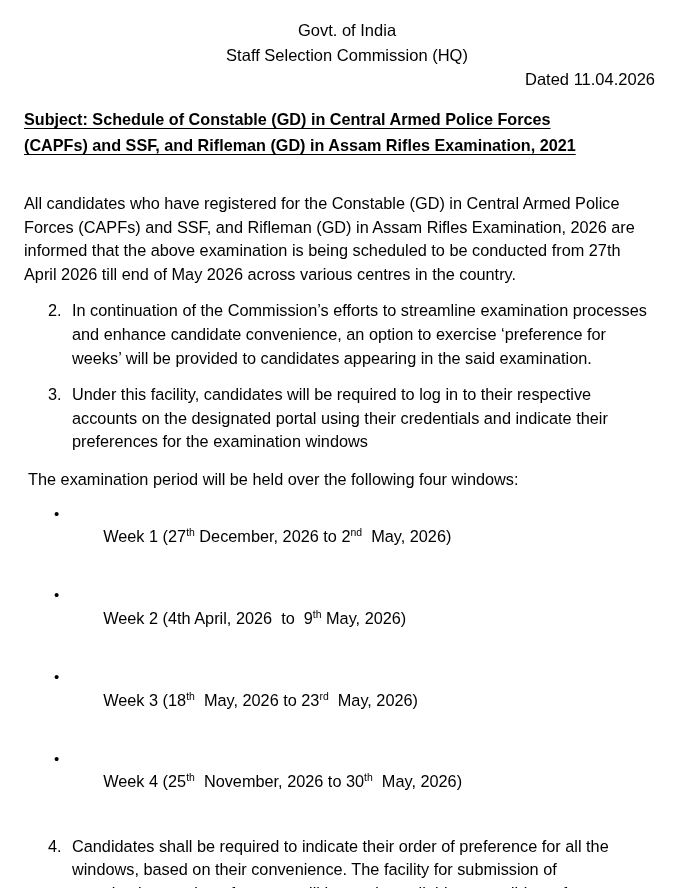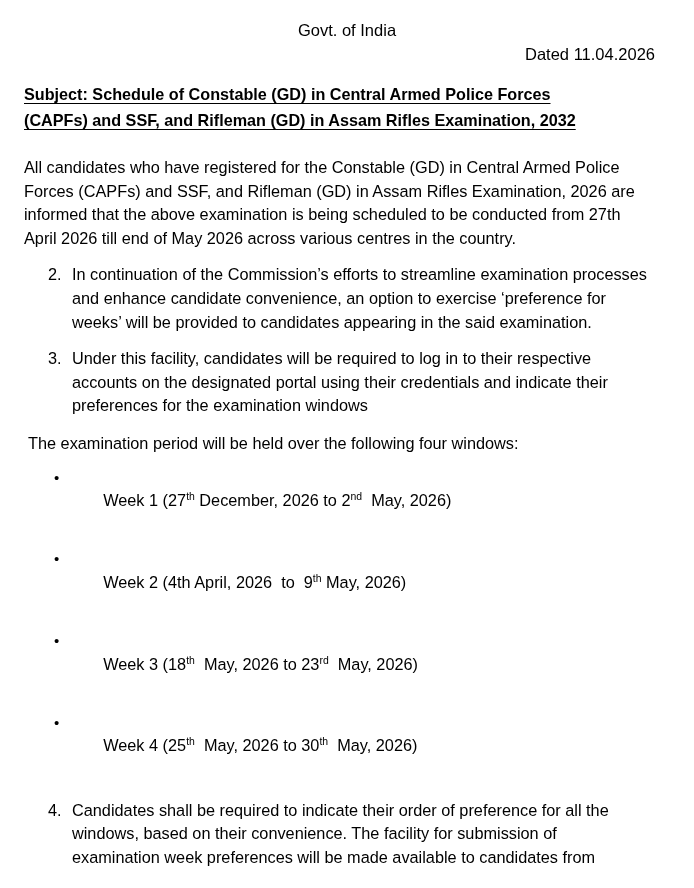--- a/index.html
+++ b/index.html
@@ -57,21 +57,21 @@
     display: block;
     text-decoration: underline;
     text-underline-offset: 3px;
     white-space: pre;
   }
 
   
   .body-para {
     margin-left: 24px;
     margin-right: 39px;
-    margin-top: 23px;
+    margin-top: 34px;
     font-size: 16.3px;
     line-height: 23.6px;
     text-align: left;
   }
 
   
   .num-item {
     position: relative;
     margin-left: 48px;
     margin-right: 46px;
@@ -126,27 +126,28 @@
 
   .gap-4 { margin-top: 17px; }
 </style>
 </head>
 <body>
 
 <div class="page">
 
   <div class="header">
     <span class="org-line">Govt. of India</span>
+    <span class="org-line">Staff Selection Commission (HQ)</span>
   </div>
 
   <div class="dated-row">Dated 11.04.2026</div>
 
   <div class="subject">
     <span class="subj-line">Subject: Schedule of Constable (GD) in Central Armed Police Forces</span>
-    <span class="subj-line">(CAPFs) and SSF, and Rifleman (GD) in Assam Rifles Examination, 2032</span>
+    <span class="subj-line">(CAPFs) and SSF, and Rifleman (GD) in Assam Rifles Examination, 2021</span>
   </div>
 
   <div class="body-para">All candidates who have registered for the Constable (GD) in Central Armed Police Forces (CAPFs) and SSF, and Rifleman (GD) in Assam Rifles Examination, 2026 are informed that the above examination is being scheduled to be conducted from 27th April 2026 till end of May 2026 across various centres in the country.</div>
 
   <div class="num-item">
     <span class="marker">2.</span>
     <span>In continuation of the Commission’s efforts to streamline examination processes and enhance candidate convenience, an option to exercise ‘preference for weeks’ will be provided to candidates appearing in the said examination.</span>
   </div>
 
   <div class="num-item">
@@ -164,21 +165,21 @@
 
     <div class="bullet-item">
       <span class="dot">•</span><span>Week 2 (4th April, 2026  to  9</span><sup>th</sup><span></span><sup></sup><span> May, 2026)</span>
     </div>
 
     <div class="bullet-item">
       <span class="dot">•</span><span>Week 3 (18</span><sup>th</sup><span>  May, 2026 to 23</span><sup>rd</sup><span>  May, 2026)</span>
     </div>
 
     <div class="bullet-item">
-      <span class="dot">•</span><span>Week 4 (25</span><sup>th</sup><span>  May, 2026 to 30</span><sup>th</sup><span>  May, 2026)</span>
+      <span class="dot">•</span><span>Week 4 (25</span><sup>th</sup><span>  November, 2026 to 30</span><sup>th</sup><span>  May, 2026)</span>
     </div>
 
   </div>
 
   <div class="num-item gap-4">
     <span class="marker">4.</span><span>Candidates shall be required to indicate their order of preference for all the windows, based on their convenience. The facility for submission of examination week preferences will be made available to candidates from </span>
   </div>
 
 </div>
 

